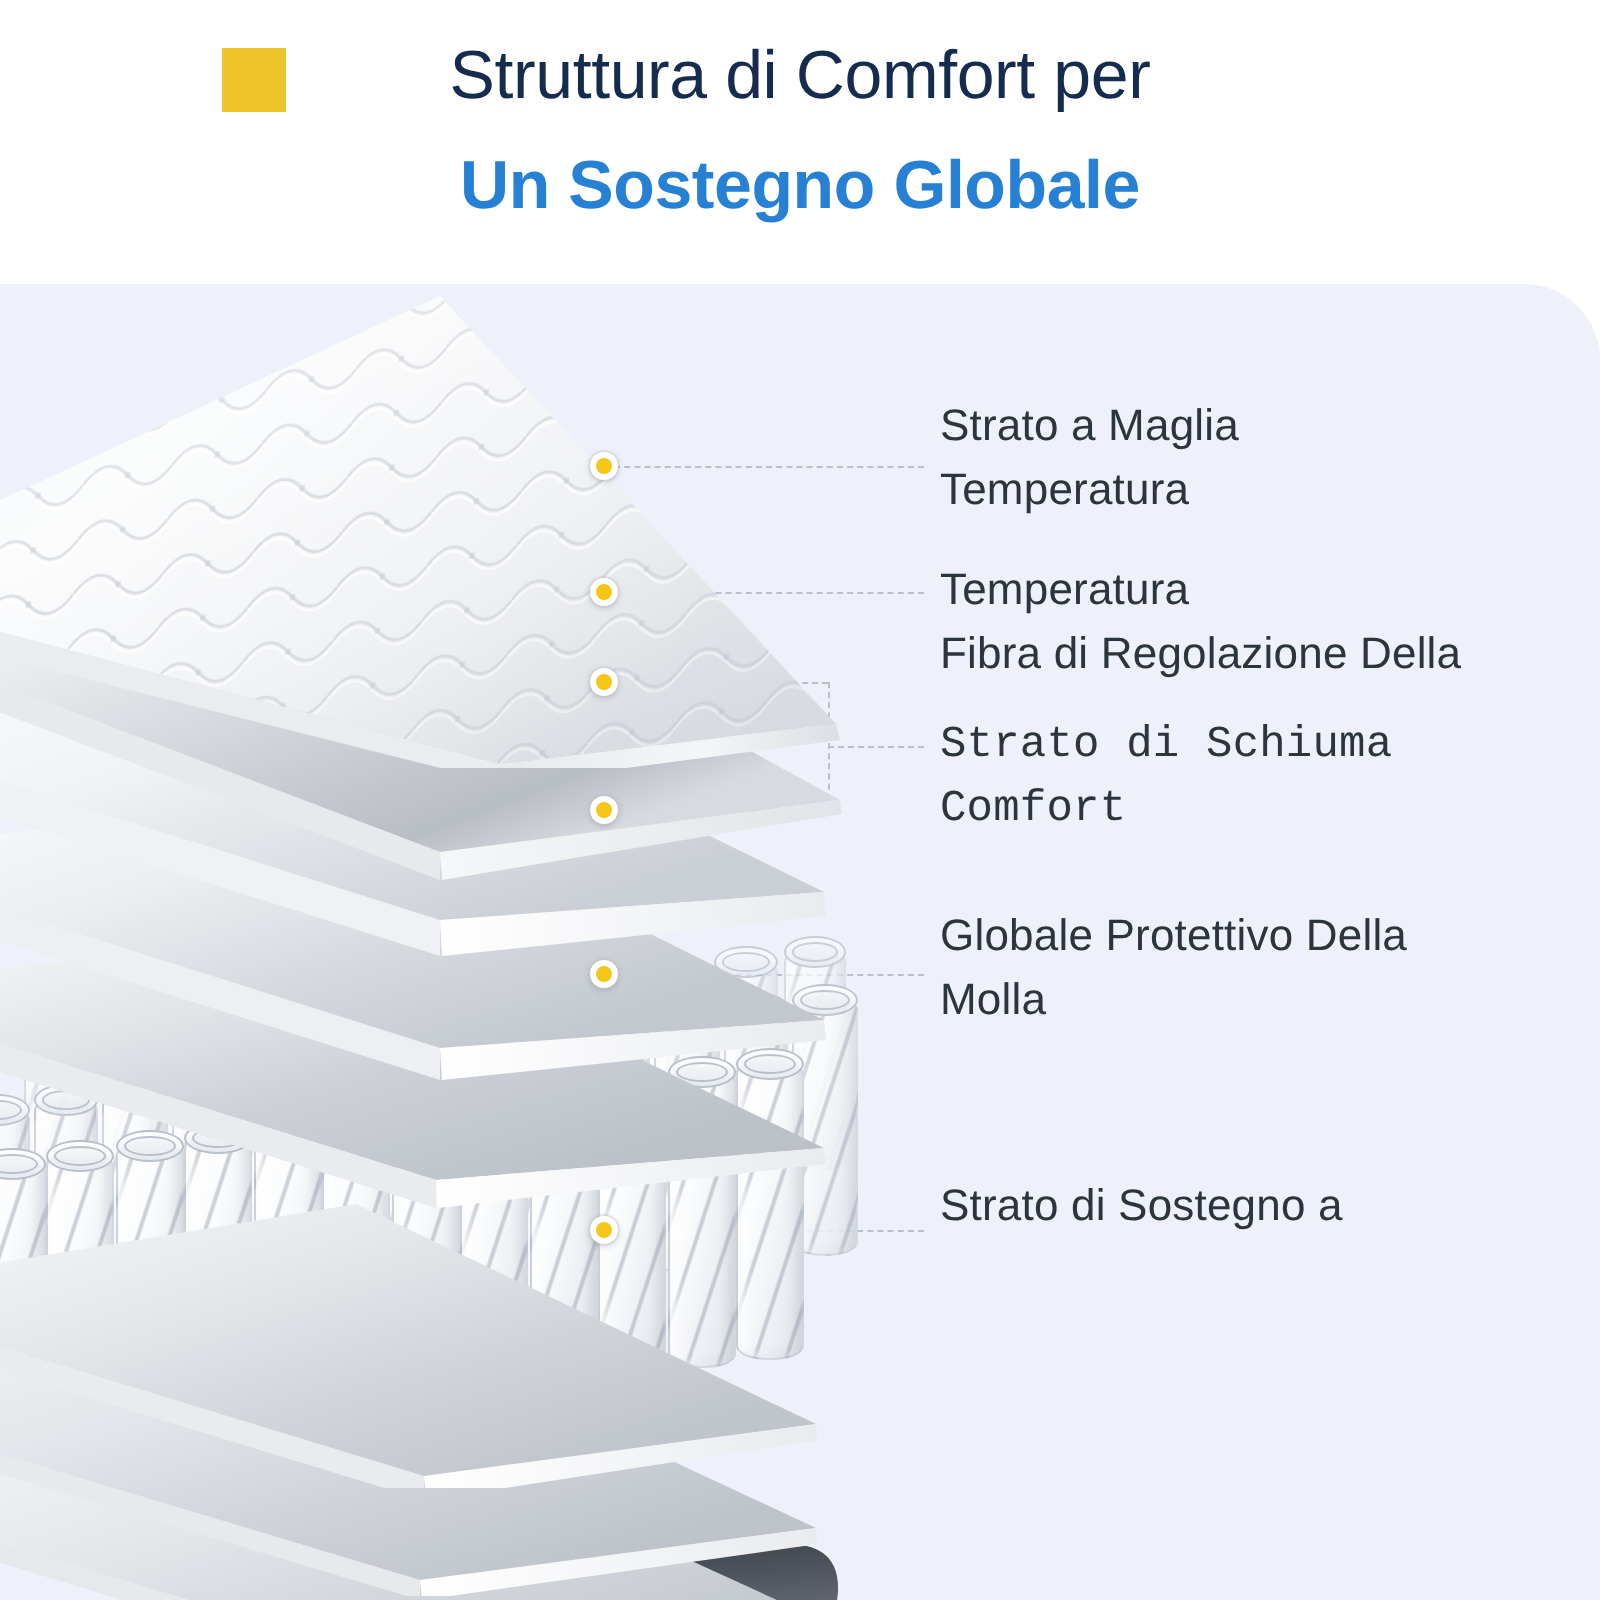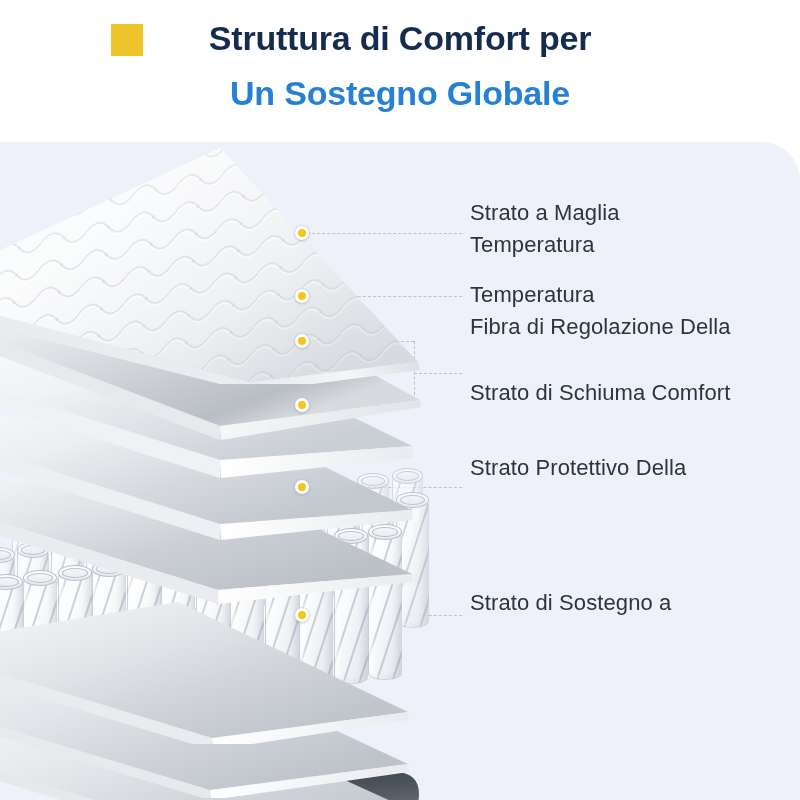--- a/index.html
+++ b/index.html
@@ -13,21 +13,21 @@
   }
 
   
   #header {
     position:absolute; left:0; top:0; width:800px; height:142px;
     background:#ffffff; z-index:40;
   }
   #title-line1 {
     position:absolute; left:0; top:19px; width:800px;
     text-align:center;
-    font-size:34px; font-weight:bold; letter-spacing:-0.2px;
+    font-size:34px; font-weight:normal; letter-spacing:-0.2px;
     color:#152c4e; white-space:nowrap;
   }
   #title-line2 {
     position:absolute; left:0; top:74px; width:800px;
     text-align:center;
     font-size:34px; font-weight:bold; letter-spacing:-0.2px;
     color:#2681d5; white-space:nowrap;
   }
   #title-accent {
     position:absolute; left:111px; top:24px; width:32px; height:32px;
@@ -353,26 +353,27 @@
     <div class="label" style="left: 470px; top: 279px;">
       <div>Temperatura</div>
       <div>Fibra di Regolazione Della</div>
     </div>
     <div class="leader" style="left: 302px; top: 341px; width: 112px;"></div>
     <div class="dot" style="left: 302px; top: 341px;"></div>
     <div class="leader" style="left: 302px; top: 405px; width: 112px;"></div>
     <div class="dot" style="left: 302px; top: 405px;"></div>
     <div class="bracket-v" style="left: 414px; top: 341px; height: 64px;"></div>
     <div class="bracket-h" style="left: 414px; top: 373px; width: 48px;"></div>
-    <div class="label" style="left: 470px; top: 377px;">
+    <div class="label" style="left: 470px; top: 357px; font-family: Liberation Mono, monospace;">
       <div>Strato di Schiuma Comfort</div>
     </div>
     <div class="leader" style="left: 302px; top: 487px; width: 160px;"></div>
     <div class="dot" style="left: 302px; top: 487px;"></div>
     <div class="label" style="left: 470px; top: 452px;">
-      <div>Strato Protettivo Della</div>
+      <div>Globale Protettivo Della</div>
+      <div>Molla</div>
     </div>
     <div class="leader" style="left: 302px; top: 615px; width: 160px;"></div>
     <div class="dot" style="left: 302px; top: 615px;"></div>
     <div class="label" style="left: 470px; top: 587px;">
       <div>Strato di Sostegno a</div>
     </div>
   </div>
 
 </body></html>

